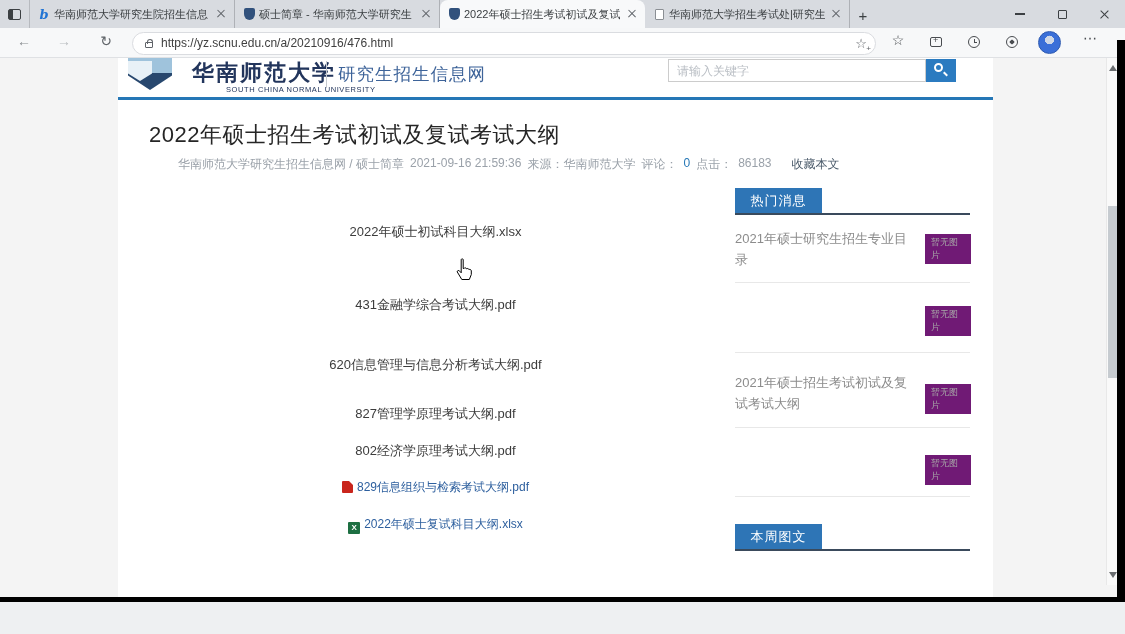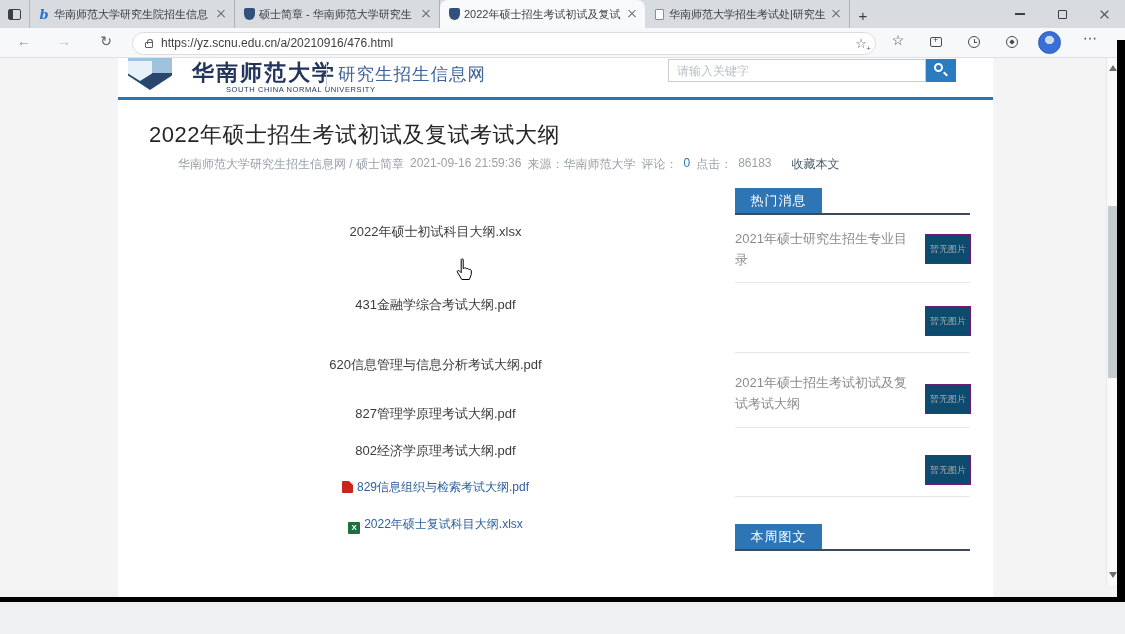--- a/index.html
+++ b/index.html
@@ -77,21 +77,21 @@
   .fline { left:25px; width:585px; text-align:center; font-size:13px; color:#3c3c3c; }
   .flink { color:#2d5f9e; font-size:12px; }
   .ico-pdf { display:inline-block; width:11px; height:12px; background:#c9251c; border-radius:1px; position:relative; vertical-align:-2px; margin-right:4px; }
   .ico-pdf::before { content:""; position:absolute; right:0; top:0; border:2.5px solid #fff; border-left-color:transparent; border-bottom-color:transparent; }
   .ico-xls { display:inline-block; width:12px; height:12px; background:#1d6f42; border-radius:1px; color:#fff; font-size:8px; font-weight:bold; line-height:12px; text-align:center; vertical-align:-2px; margin-right:4px; }
 
   .sidebar { left:617px; top:0; width:235px; height:539px; }
   .side-tab { width:87px; height:25px; background:#2e75b6; color:#fff; font-size:13px; display:flex; align-items:center; justify-content:center; letter-spacing:1px; }
   .side-line { width:235px; height:2px; background:#3a4a5c; }
   .side-item-title { width:172px; font-size:13px; color:#8c8c8c; line-height:21px; }
-  .noimg { left:190px; width:46px; height:30px; border:1px solid #701a75; background:#0c4a6e; color:#a8a8a8; font-size:9px; display:flex; align-items:center; justify-content:center;font-family:Liberation Mono, monospace; }
+  .noimg { left:190px; width:46px; height:30px; border:6px solid #701a75; background:#701a75; color:#a8a8a8; font-size:9px; display:flex; align-items:center; justify-content:center;font-family:Liberation Mono, monospace; }
   .side-div { width:235px; height:1px; background:#e8e8e8; }
 
   
   .scrollbar { right:8px; top:58px; width:11px; height:527px; background:#f9f9f9; border-left:1px solid #e8e8e8; z-index:55; }
   .sb-up { position:absolute; left:2px; top:3px; width:0; height:0; border:4px solid transparent; border-bottom:6px solid #6a6d70; }
   .sb-down { position:absolute; left:2px; bottom:3px; width:0; height:0; border:4px solid transparent; border-top:6px solid #6a6d70; }
   .sb-thumb { position:absolute; left:1px; top:148px; width:9px; height:172px; background:#c6cbd0; }
 
   
   .taskbar { left:0; top:602px; width:1125px; height:32px; background:#eef0f2; z-index:80; }

